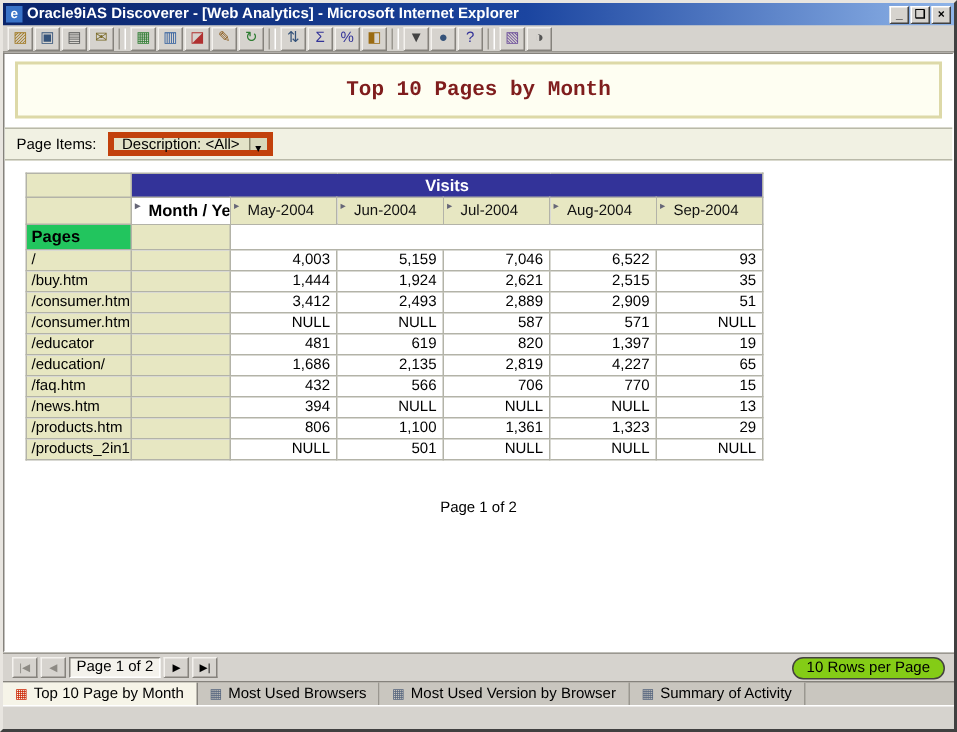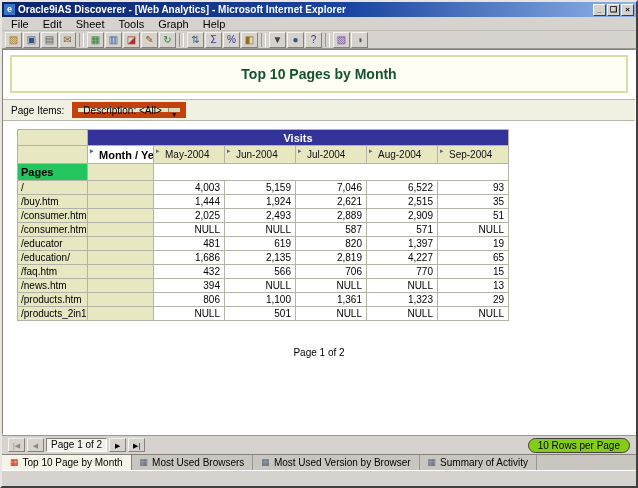--- a/index.html
+++ b/index.html
@@ -55,30 +55,30 @@
   
   .content {
     flex: 1 1 auto; background: #ffffff; overflow: hidden;
     border: 1px solid; border-color: #85827c #fff #fff #85827c;
   }
   .title-box {
     margin: 5px 7px 0 7px; height: 38px;
     border: 2px solid #ddd9a8; background: #fefef2;
     display: flex; align-items: center; justify-content: center;
   }
-  .report-title { color: #14532d; font-size: 14px; font-weight: bold; }
+  .report-title { color: #7f1d1d; font-size: 14px; font-weight: bold; font-family: Liberation Mono, monospace; }
 
   .page-items {
     margin-top: 6px; height: 22px; background: #f1f1e3;
     border-top: 1px solid #b9b9a9; border-bottom: 1px solid #b9b9a9;
     display: flex; align-items: center; padding: 0 8px; gap: 8px;
   }
   .pi-label { font-size: 10px; color: #000; }
   .pi-dropdown {
-    height: 16px; background: #e3e3c8; border: 6px solid #c2410c;
+    height: 16px; background: #e3e3c8; border: 4px solid #c2410c;
     display: inline-flex; align-items: center; font-size: 10px; cursor: default;
   }
   .pi-dropdown .val { padding: 0 6px 0 5px; }
   .dd-arrow { width: 12px; text-align: center; font-size: 8px; border-left: 1px solid #8a8a72; height: 100%; line-height: 14px; background: #d8d8ba; }
 
   
   table.xtab {
     margin: 8px 0 0 14px; border-collapse: collapse; table-layout: fixed;
     width: 491px; font-size: 10px;
   }
@@ -142,28 +142,20 @@
   <div class="titlebar">
     <span class="app-icon">e</span>
     <span class="title-text">Oracle9iAS Discoverer - [Web Analytics] - Microsoft Internet Explorer</span>
     <span class="win-btns">
       <button class="wbtn">_</button>
       <button class="wbtn">❏</button>
       <button class="wbtn">×</button>
     </span>
   </div>
 
-  <div class="menubar">
-    <span class="menu-item">File</span>
-    <span class="menu-item">Edit</span>
-    <span class="menu-item">Sheet</span>
-    <span class="menu-item">Tools</span>
-    <span class="menu-item">Graph</span>
-    <span class="menu-item">Help</span>
-  </div>
 
   <div class="toolbar">
       <button class="tb-btn" style="color: rgb(160, 120, 32);">▨</button>
       <button class="tb-btn" style="color: rgb(53, 83, 122);">▣</button>
       <button class="tb-btn" style="color: rgb(85, 85, 85);">▤</button>
       <button class="tb-btn" style="color: rgb(122, 106, 40);">✉</button>
       <span class="tb-sep"></span>
       <button class="tb-btn" style="color: rgb(46, 125, 50);">▦</button>
       <button class="tb-btn" style="color: rgb(46, 92, 158);">▥</button>
       <button class="tb-btn" style="color: rgb(176, 48, 48);">◪</button>
@@ -260,21 +252,21 @@
             <td class="fill"></td>
             <td class="dc">1,444</td>
             <td class="dc">1,924</td>
             <td class="dc">2,621</td>
             <td class="dc">2,515</td>
             <td class="dc">35</td>
           </tr>
           <tr>
             <td class="rl">/consumer.htm</td>
             <td class="fill"></td>
-            <td class="dc">2,025</td>
+            <td class="dc">3,412</td>
             <td class="dc">2,493</td>
             <td class="dc">2,889</td>
             <td class="dc">2,909</td>
             <td class="dc">51</td>
           </tr>
           <tr>
             <td class="rl">/consumer.htm</td>
             <td class="fill"></td>
             <td class="dc">NULL</td>
             <td class="dc">NULL</td>

